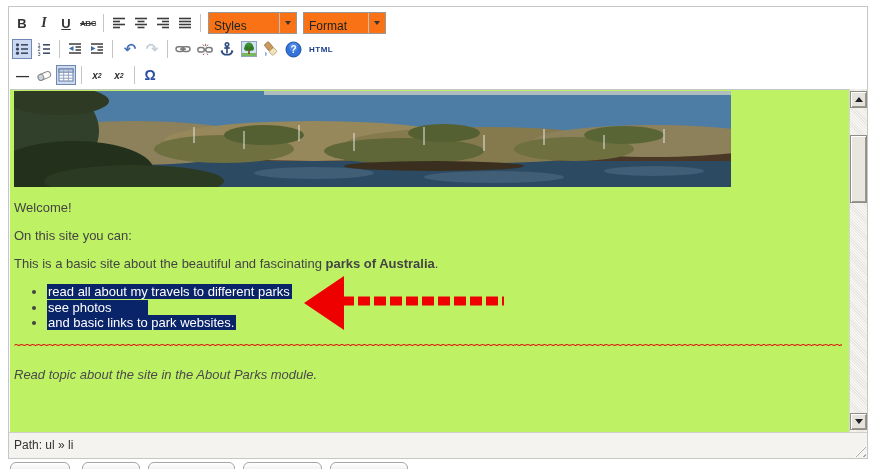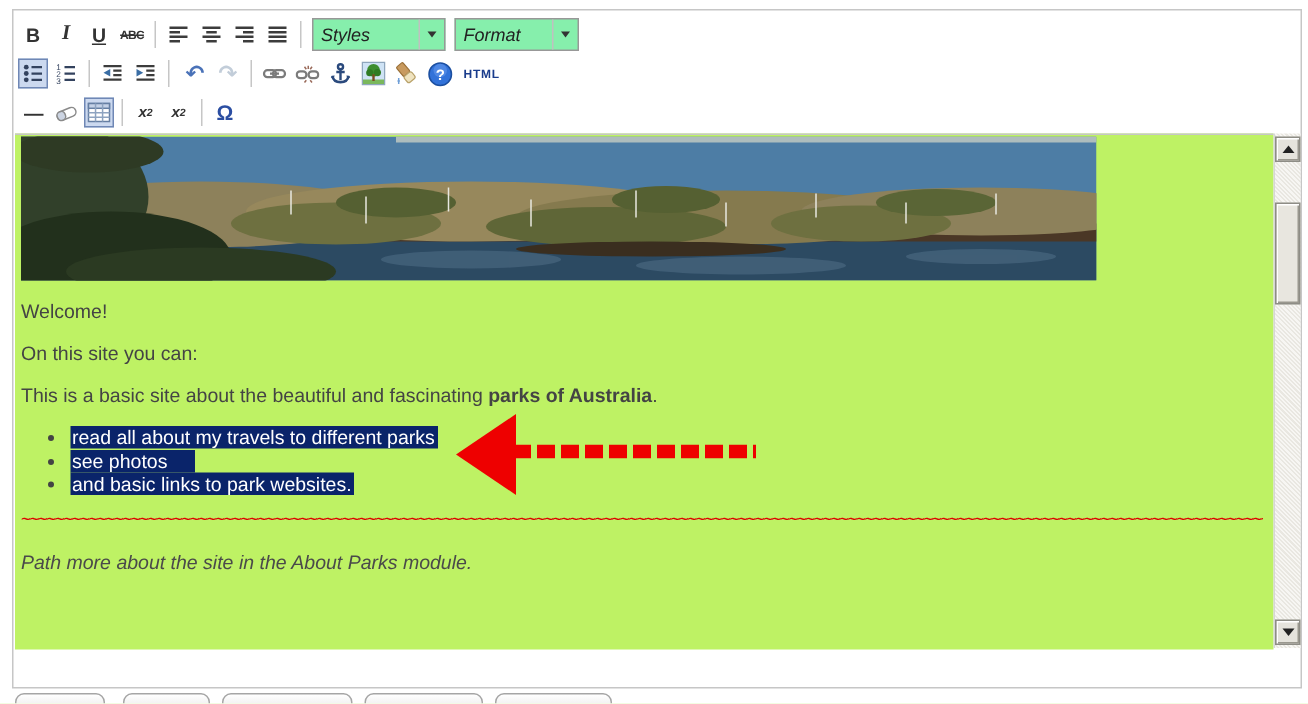--- a/index.html
+++ b/index.html
@@ -11,40 +11,40 @@
   .trow{position:absolute;left:2px;height:24px;display:flex;align-items:center;}
   .trow1{top:4px;} .trow2{top:30px;} .trow3{top:56px;}
   .tbtn{width:20px;height:20px;margin:0 1px;padding:0;display:flex;align-items:center;justify-content:center;
         background:none;border:1px solid transparent;cursor:pointer;font-family:inherit;color:#333;}
   .tbtn.active{border:1px solid #6f87b5;background:#ccd9ef;}
   .sep{width:1px;height:18px;background:#c6c6c6;margin:0 4px;}
   .bB{font-weight:bold;font-size:13px;}
   .bI{font-style:italic;font-family:"Liberation Serif",serif;font-size:14px;font-weight:bold;}
   .bU{text-decoration:underline;font-size:13px;font-weight:bold;}
   .bABC{font-size:8px;font-weight:bold;text-decoration:line-through;letter-spacing:-0.5px;}
-  .ddl{height:20px;border:1px solid #989898;background:#86efac;display:flex;align-items:center;margin-left:3px;cursor:pointer;font-style:italic;}
+  .ddl{height:20px;border:1px solid #989898;background:#f97316;display:flex;align-items:flex-end;margin-left:3px;cursor:pointer;}
   .ddl .dtext{flex:1;font-size:12px;color:#222;padding-left:5px;white-space:nowrap;overflow:hidden;}
   .ddl .darr{width:16px;height:100%;border-left:1px solid #c0c0c0;display:flex;align-items:center;justify-content:center;}
   .tri-dn{width:0;height:0;border-left:3.5px solid transparent;border-right:3.5px solid transparent;border-top:4px solid #333;}
   .htmlb{width:auto;padding:0 3px;font-size:8px;font-weight:bold;color:#1a3c8c;letter-spacing:0.5px;}
   .bHR{font-weight:bold;font-size:13px;letter-spacing:-1px;}
   .bSubSup{font-size:10px;font-weight:bold;font-style:italic;}
   .bSubSup sub,.bSubSup sup{font-size:7px;}
   .bOmega{font-size:14px;font-weight:bold;color:#2b4ea2;}
   .uglyph{font-size:15px;font-weight:bold;line-height:1;font-family:"DejaVu Sans",sans-serif;}
   .undo-c{color:#4a72b8;} .redo-c{color:#c2cdd9;}
   
   .content{position:absolute;left:1px;top:82px;width:839px;height:343px;border-top:1px solid #c6c6c6;
            background:#bef264;overflow:hidden;font-size:13px;color:#444;}
   .photo{display:block;margin:1px 0 0 4px;}
   .content p{margin:13px 0 13px 4px;line-height:15px;}
   .content ul{margin:9px 0 0 4px;padding-left:33px;}
   .content li{line-height:15.6px;}
   .sel{background:#0a246a;color:#fff;padding:0 2px 0 1px;}
-  .sel-ext{padding-right:18px;}
+  .sel-ext{padding-right:36px;}
   .squiggle{height:9px;overflow:hidden;white-space:nowrap;color:#dd0000;font-size:11px;line-height:8px;
             letter-spacing:-1px;margin:11px 0 0 4px;width:828px;font-family:"DejaVu Sans Mono",monospace;}
   .ip{font-style:italic;color:#4a4a4a;width:818px;line-height:17.5px !important;}
   .ip1{margin-top:12px !important;}
   .ip2{margin-top:15px !important;}
   
   .arrow-svg{position:absolute;left:297px;top:272px;pointer-events:none;z-index:5;}
   
   .sb{position:absolute;left:840px;top:82px;width:17px;height:343px;border-left:1px solid #d6d6d6;
       background:repeating-linear-gradient(45deg,#f7f6f3 0 1px,#e9e7e1 1px 2px);}
@@ -339,33 +339,37 @@
 
       <p>Welcome!</p>
       <p>On this site you can:</p>
       <p><span>This is a basic site about the beautiful and fascinating </span><strong>parks of Australia</strong><span>.</span></p>
       <ul>
         <li><span class="sel">read all about my travels to different parks</span></li>
         <li><span class="sel sel-ext">see photos</span></li>
         <li><span class="sel">and basic links to park websites.</span></li>
       </ul>
       <div class="squiggle">~~~~~~~~~~~~~~~~~~~~~~~~~~~~~~~~~~~~~~~~~~~~~~~~~~~~~~~~~~~~~~~~~~~~~~~~~~~~~~~~~~~~~~~~~~~~~~~~~~~~~~~~~~~~~~~~~~~~~~~~~~~~~~~~~~~~~~~~~~~~~~~~~~~~~~~~~~~~~~~~~~~~~~~~~~~~~~~~~~~~~~~~~~~~~~~~~~~~~~~~~~~~~~~~~~~~~~~~~~~~~~~~~~~~~~~~~~~~~~~~</div>
-      <p class="ip ip2">Path more about the site in the About Parks module.</p>
+      <p class="ip ip2">Read topic about the site in the About Parks module.</p>
     </div>
 
     <div class="sb">
       <div class="sbtn sb-up">
           <span class="arr-up"></span>
         </div>
       <div class="thumb"></div>
       <div class="sbtn sb-dn">
           <span class="arr-dn"></span>
         </div>
     </div>
 
+    <div class="pathbar">
+      <span class="pathtext">Path: ul » li</span>
+      <div class="grip"></div>
+    </div>
   </div>
 
   <svg class="arrow-svg" width="212" height="62" viewBox="0 0 212 62">
     <polygon points="7,31 47,4 47,58" fill="#ee0000"></polygon>
     <line x1="45" y1="29" x2="207" y2="29" stroke="#ee0000" stroke-width="9" stroke-dasharray="12 4"></line>
   </svg>
 
   <div class="bbtn" style="left:10px;width:58px;"></div>
   <div class="bbtn" style="left:82px;width:56px;"></div>
   <div class="bbtn" style="left:148px;width:85px;"></div>

